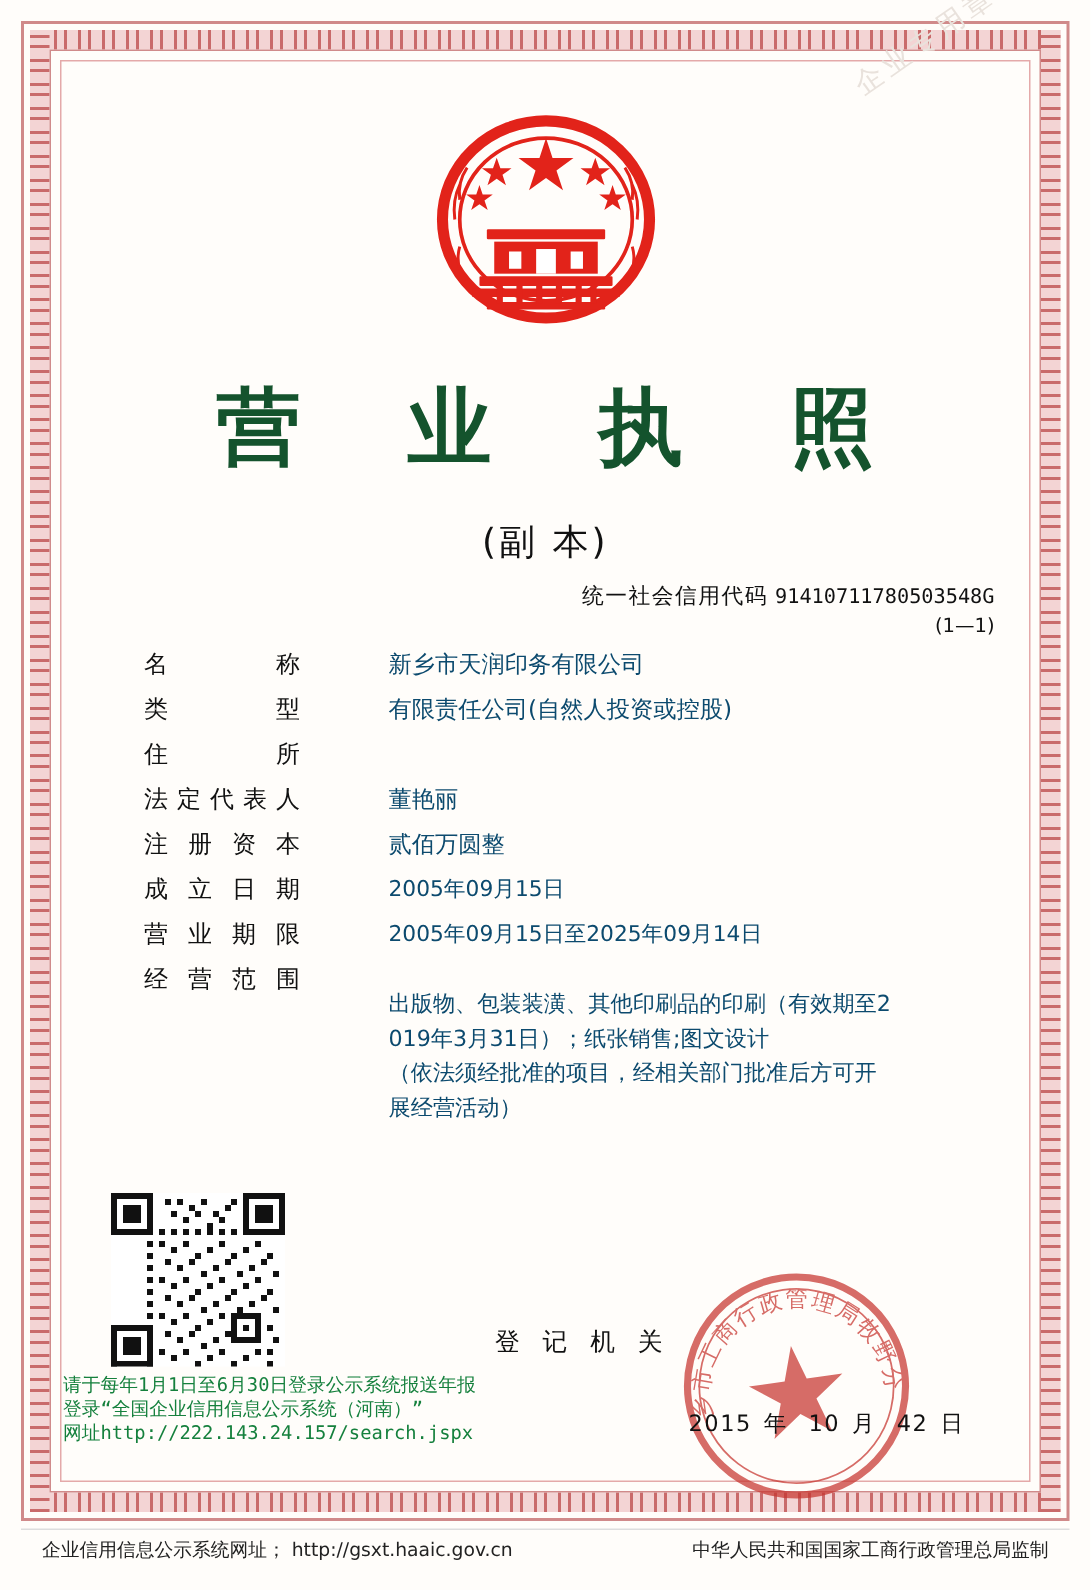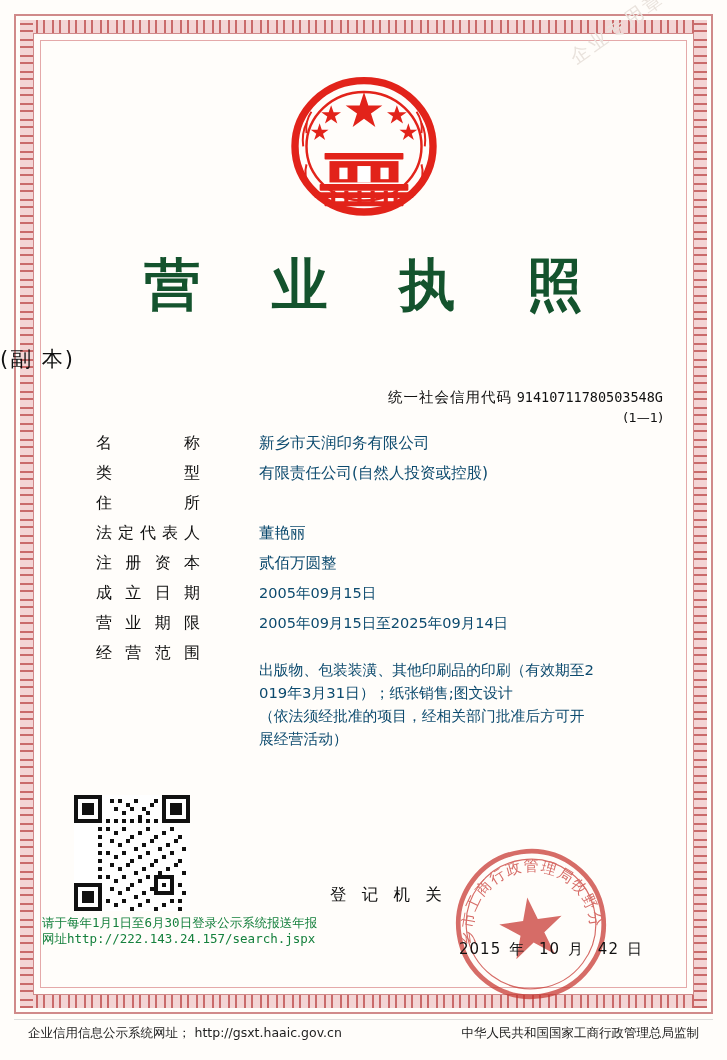--- a/index.html
+++ b/index.html
@@ -125,21 +125,22 @@
     letter-spacing: 26px;
     text-indent: 26px;
     color: #14532d;
     font-family: "DejaVu Sans", "Liberation Sans", sans-serif;
   }
   .sub-title {
     position: absolute;
     left: 0;
     right: 0;
     top: 345px;
-    font-size: 21px;
+    text-align: center;
+    font-size: 24px;
     color: #111;
     letter-spacing: 2px;
   }
 
   
   .code-line {
     position: absolute;
     right: 64px;
     top: 388px;
     font-size: 14.5px;
@@ -519,20 +520,21 @@
       <rect x="24" y="26" width="1" height="1"></rect>
         <rect x="26" y="28" width="1" height="1"></rect>
       <rect x="26" y="22" width="1" height="1"></rect>
         <rect x="27" y="24" width="1" height="1"></rect>
       <rect x="26" y="26" width="1" height="1"></rect>
     </g>
   </svg>
 
   <div class="qr-notice">
     <div>请于每年1月1日至6月30日登录公示系统报送年报</div>
+    <div>登录“全国企业信用信息公示系统（河南）”</div>
     <div>网址http://222.143.24.157/search.jspx</div>
   </div>
 
   <div class="registry">登 记 机 关</div>
 
   <svg class="seal" viewBox="0 0 200 200">
     <circle cx="100" cy="100" r="92" fill="none" stroke="#c7352f" stroke-width="6"></circle>
     <circle cx="100" cy="100" r="82" fill="none" stroke="#c7352f" stroke-width="1.5"></circle>
     <polygon fill="#c7352f" points="100,66 109.4,94.9 139.8,94.9 115.2,112.8 124.6,141.7 100,123.8 75.4,141.7 84.8,112.8 60.2,94.9 90.6,94.9"></polygon>
     <path id="sealArcTop" d="M 25 108 A 75 75 0 0 1 175 108" fill="none"></path>

